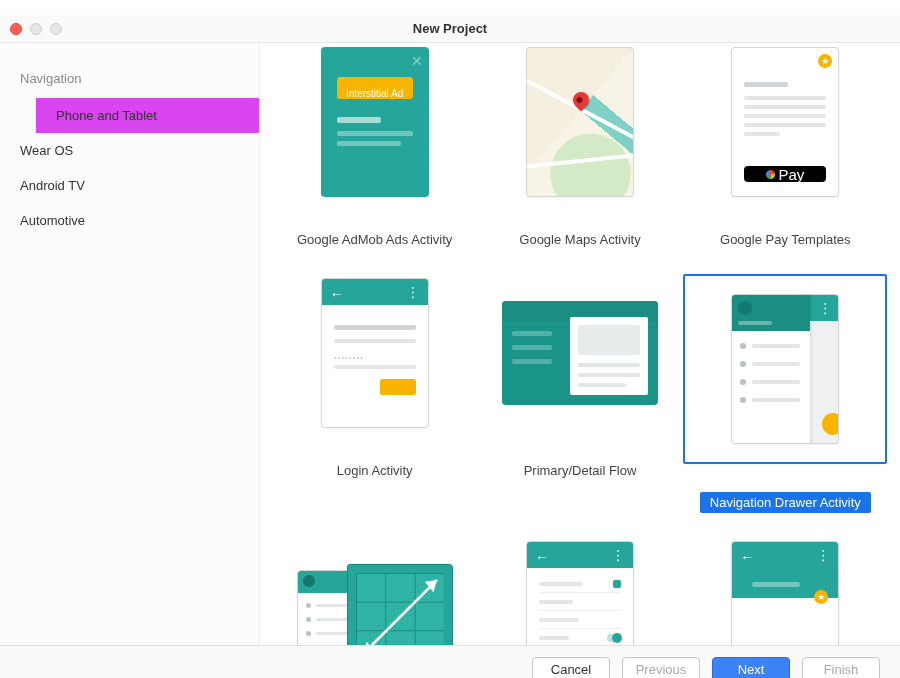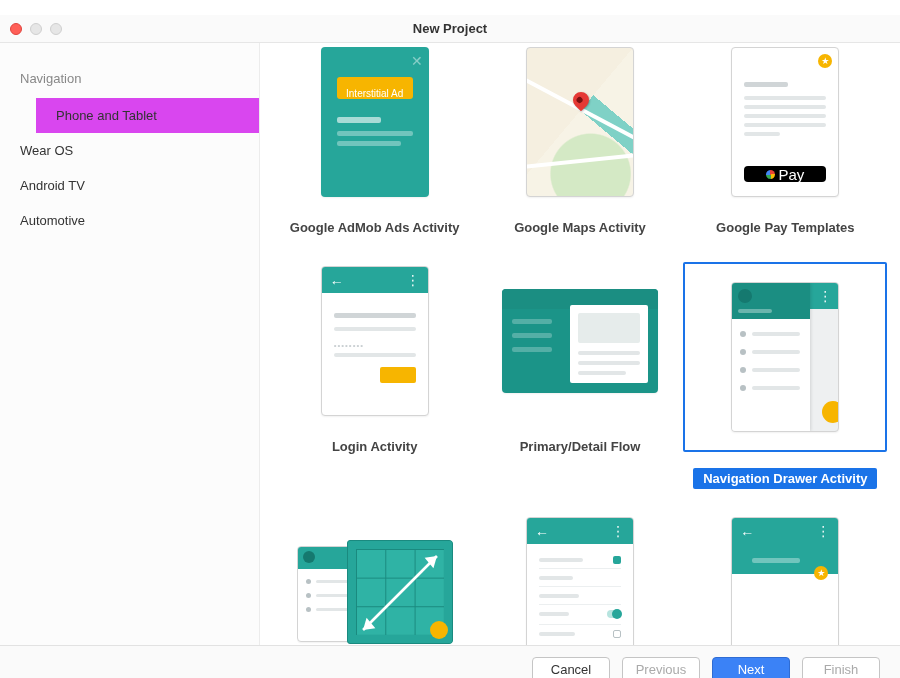--- a/index.html
+++ b/index.html
@@ -91,28 +91,27 @@
     align-items: center;
     justify-content: center;
     border: 1px solid transparent;
     border-radius: 2px;
     background: #fff;
   }
   .card.selected .tile {
     border: 2px solid #1a73e8;
   }
   .card .caption {
-    margin-top: 16px;
+    margin-top: 28px;
     font-size: 13px;
     color: #444;
     padding: 3px 10px;
     border-radius: 2px;
     text-align: right;
     white-space: nowrap;
-    font-weight: bold;
   }
   .card.selected .caption {
     background: #1a73e8;
     color: #fff;
   }
 
   
   .mock {
     position: relative;
     background: #fff;

